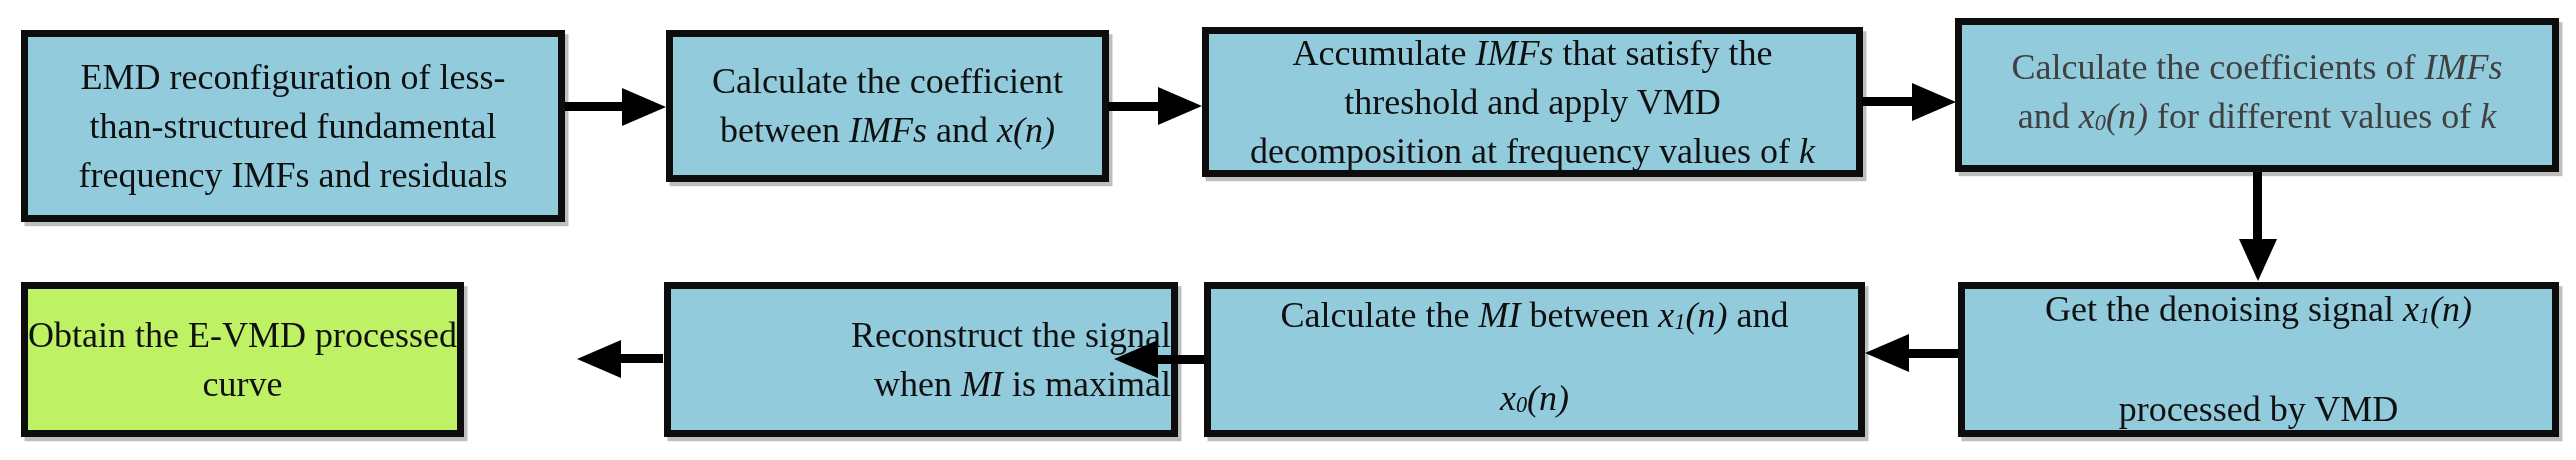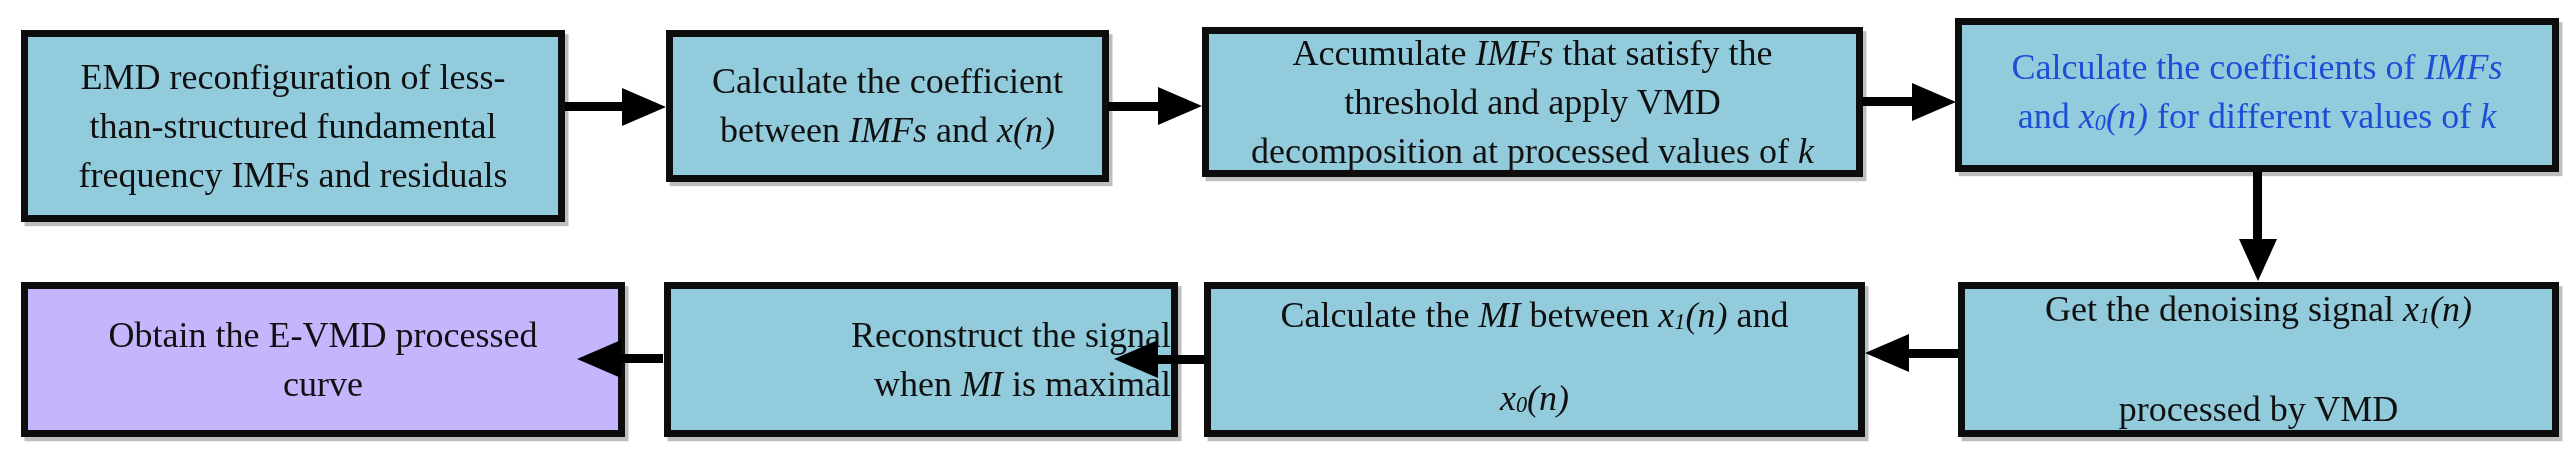--- a/index.html
+++ b/index.html
@@ -60,39 +60,39 @@
       <div class="line"><span>than-structured fundamental</span></div>
       <div class="line"><span>frequency IMFs and residuals</span></div>
     </div>
     <div class="box" style="left: 666px; top: 30px; width: 443px; height: 152px; background: rgb(146, 203, 220); border-color: rgb(13, 13, 13); color: rgb(16, 16, 16);">
       <div class="line"><span>Calculate the coefficient</span></div>
       <div class="line"><span>between </span><span class="it">IMFs</span><span> and </span><span class="it">x(n)</span></div>
     </div>
     <div class="box" style="left: 1202px; top: 27px; width: 661px; height: 150px; background: rgb(146, 203, 220); border-color: rgb(13, 13, 13); color: rgb(16, 16, 16);">
       <div class="line"><span>Accumulate </span><span class="it">IMFs</span><span> that satisfy the</span></div>
       <div class="line"><span>threshold and apply VMD</span></div>
-      <div class="line"><span>decomposition at processed values of </span><span class="it">k</span></div>
+      <div class="line"><span>decomposition at frequency values of </span><span class="it">k</span></div>
     </div>
-    <div class="box" style="left: 1955px; top: 17.6px; width: 604px; height: 154px; background: rgb(146, 203, 220); border-color: rgb(13, 13, 13); color: #1d4ed8;">
+    <div class="box" style="left: 1955px; top: 17.6px; width: 604px; height: 154px; background: rgb(146, 203, 220); border-color: rgb(13, 13, 13); color: #404040;">
       <div class="line"><span>Calculate the coefficients of </span><span class="it">IMFs</span></div>
       <div class="line"><span>and </span><span class="it">x</span><span class="it sub">0</span><span class="it">(n)</span><span> for different values of </span><span class="it">k</span></div>
     </div>
     <div class="box" style="left: 1958px; top: 282px; width: 601px; height: 155px; background: rgb(146, 203, 220); border-color: rgb(13, 13, 13); color: rgb(16, 16, 16); gap: 45px;">
       <div class="line"><span>Get the denoising signal </span><span class="it">x</span><span class="it sub">1</span><span class="it">(n)</span></div>
       <div class="line"><span>processed by VMD</span></div>
     </div>
     <div class="box" style="left: 1204px; top: 282px; width: 661px; height: 155px; background: rgb(146, 203, 220); border-color: rgb(13, 13, 13); color: rgb(16, 16, 16); gap: 28px;">
       <div class="line"><span>Calculate the </span><span class="it">MI</span><span> between </span><span class="it">x</span><span class="it sub">1</span><span class="it">(n)</span><span> and</span></div>
       <div class="line"><span class="it">x</span><span class="it sub">0</span><span class="it">(n)</span></div>
     </div>
     <div class="box" style="left: 664px; top: 282px; width: 514px; height: 155px; background: rgb(146, 203, 220); border-color: rgb(13, 13, 13); color: rgb(16, 16, 16); align-items: flex-end;">
       <div class="line"><span>Reconstruct the signal</span></div>
       <div class="line"><span>when </span><span class="it">MI</span><span> is maximal</span></div>
     </div>
-    <div class="box" style="left: 21px; top: 282px; width: 604px; height: 155px; background: #c4b5fd; border-color: rgb(13, 13, 13); color: rgb(16, 16, 16);">
+    <div class="box" style="left: 21px; top: 282px; width: 443px; height: 155px; background: #bef264; border-color: rgb(13, 13, 13); color: rgb(16, 16, 16);">
       <div class="line"><span>Obtain the E-VMD processed</span></div>
       <div class="line"><span>curve</span></div>
     </div>
     <div class="shaft" style="left: 565px; top: 102px; width: 61px; height: 8.5px; background: rgb(0, 0, 0);"></div>
     <div class="head head-right" style="left: 622px; top: 88px;"></div>
     <div class="shaft" style="left: 1108px; top: 102px; width: 54px; height: 8.5px; background: rgb(0, 0, 0);"></div>
     <div class="head head-right" style="left: 1158px; top: 87px;"></div>
     <div class="shaft" style="left: 1862px; top: 97px; width: 54px; height: 8.5px; background: rgb(0, 0, 0);"></div>
     <div class="head head-right" style="left: 1912px; top: 83px;"></div>
     <div class="shaft" style="left: 2253px; top: 172px; width: 8.5px; height: 72px; background: rgb(0, 0, 0);"></div>

